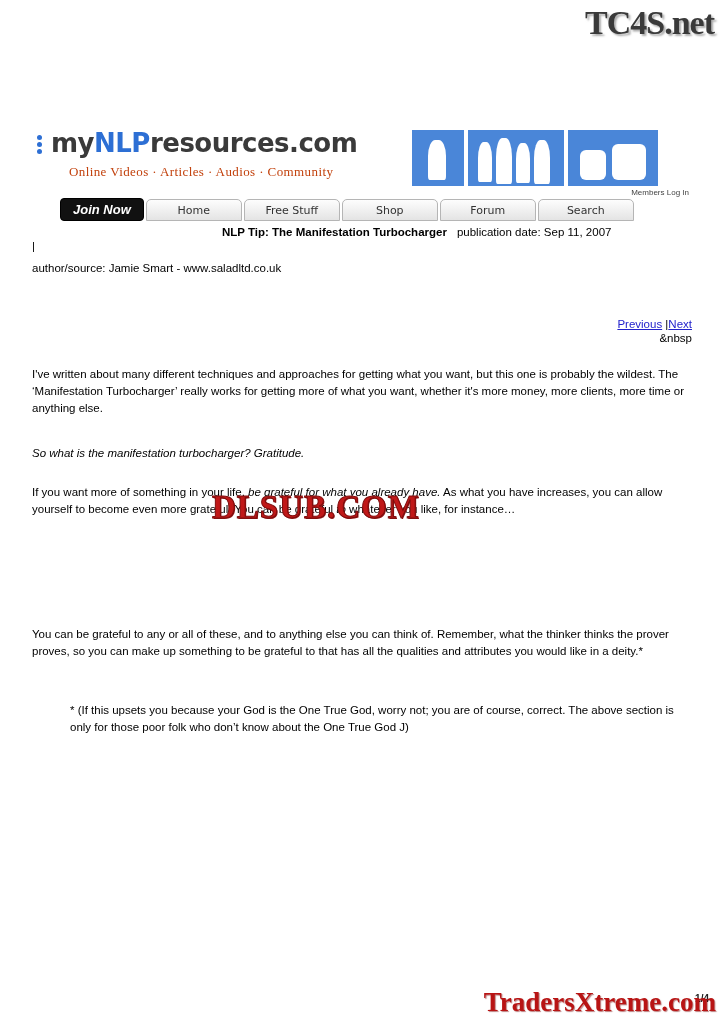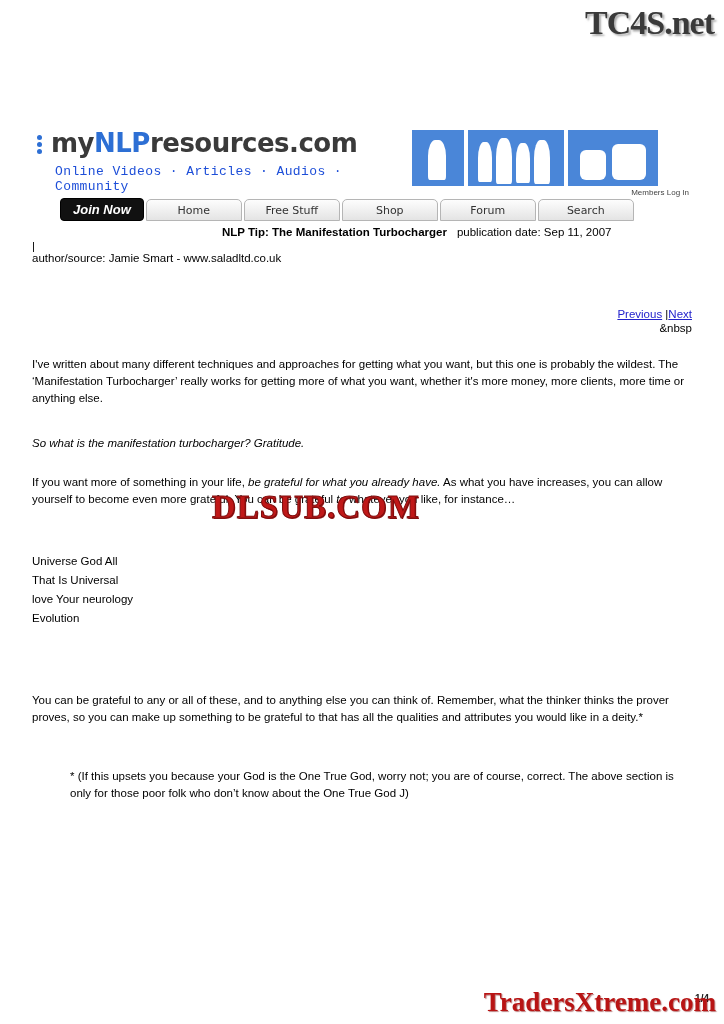--- a/index.html
+++ b/index.html
@@ -66,25 +66,25 @@
     width: 5px;
     height: 5px;
     border-radius: 50%;
     background: #2d6fd4;
     margin: 2px 0;
   }
   .logo-my { color: #3a3a3a; font-weight: bold; }
   .logo-nlp { color: #2d6fd4; font-weight: bold; }
   .logo-rest { color: #3a3a3a; font-weight: bold; }
   .logo-line2 {
-    font-family: Liberation Mono, monospace;
+    font-family: Liberation Serif, serif;
     font-size: 13px;
-    color: #1d4ed8;
+    color: #c2410c;
     margin-top: 6px;
-    margin-left: 18px;
+    margin-left: 32px;
     letter-spacing: 0.4px;
   }
 
   .banner-images {
     position: absolute;
     left: 380px;
     top: 2px;
     display: flex;
     gap: 4px;
   }
@@ -153,20 +153,21 @@
   }
   .title-row .pubdate {
     margin-left: 10px;
   }
   .pipe-line {
     font-size: 11.5px;
     margin-top: 2px;
   }
   .author-line {
     font-size: 11.5px;
+    margin-top: 10px;
   }
 
   .prevnext {
     text-align: right;
     margin-top: 44px;
     font-size: 11.5px;
   }
   .prevnext a {
     color: #2222cc;
     text-decoration: underline;
@@ -298,26 +299,20 @@
 
   <p class="body">I've written about many different techniques and approaches for getting what you want, but this one is probably the wildest. The ‘Manifestation Turbocharger’ really works for getting more of what you want, whether it's more money, more clients, more time or anything else.</p>
 
   <p class="body tight">So what is the manifestation turbocharger? Gratitude.</p>
 
   <p class="body">
     <span>If you want more of something in your life, </span><em>be grateful for what you already have.</em><span> As what you have increases, you can allow yourself to become even more grateful. You can be grateful </span><em>to</em><span> whatever you like, for instance…</span>
   </p>
 
   <div class="columns">
-    <div class="col c1">
-      <div>Universe God All</div>
-      <div>That Is Universal</div>
-      <div>love Your neurology</div>
-      <div>Evolution</div>
-    </div>
   </div>
 
   <div class="footer-note">You can be grateful to any or all of these, and to anything else you can think of. Remember, what the thinker thinks the prover proves, so you can make up something to be grateful to that has all the qualities and attributes you would like in a deity.*</div>
   <div class="footer-note2">* (If this upsets you because your God is the One True God, worry not; you are of course, correct. The above section is only for those poor folk who don’t know about the One True God J)</div>
 
 </div>
 
 <div class="dlsub">DLSUB.COM</div>
 <div class="pagenum">1/4</div>
 <div class="tradersx">TradersXtreme.com</div>

